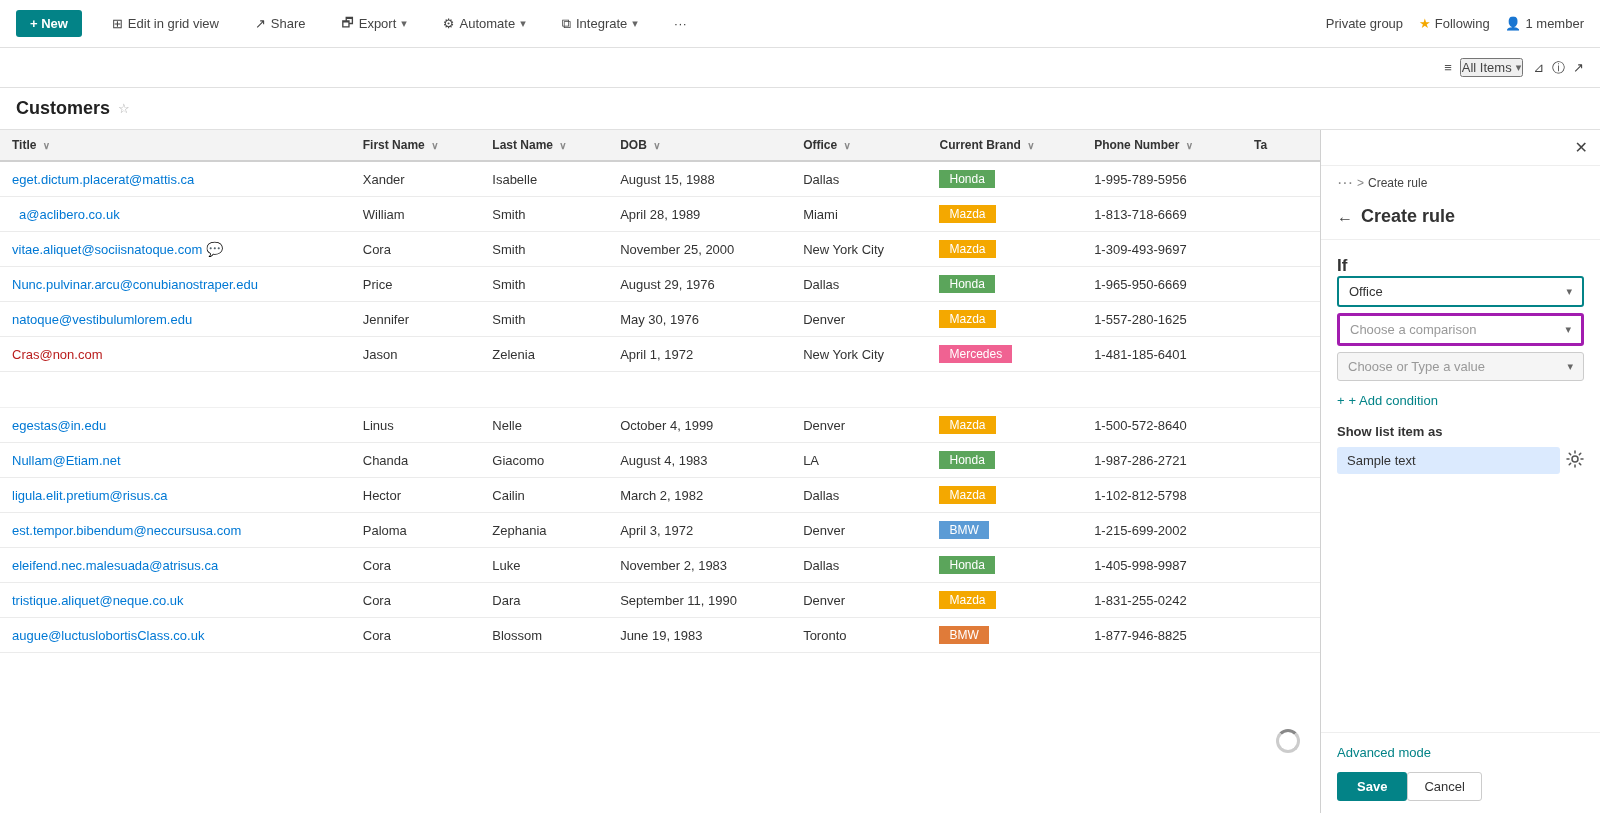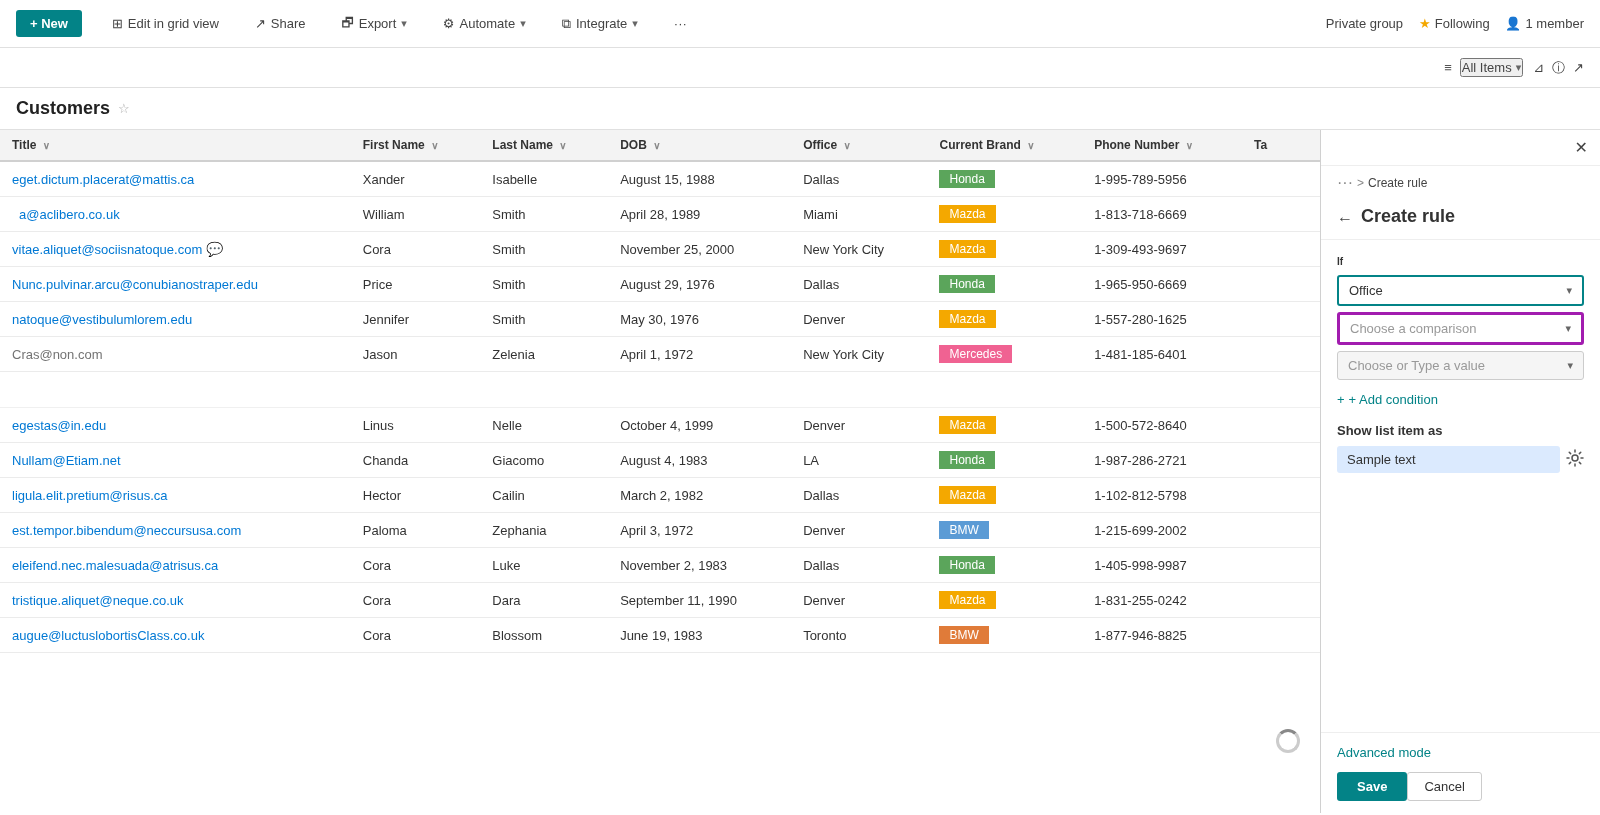--- a/index.html
+++ b/index.html
@@ -115,21 +115,21 @@
 
     .panel-title-bar {
       display: flex; align-items: center; gap: 8px;
       padding: 6px 16px 12px; border-bottom: 1px solid #eee;
     }
     .back-btn { background: none; border: none; cursor: pointer; color: #444; font-size: 16px; }
     .panel-title { font-size: 18px; font-weight: 600; color: #333; }
 
     .panel-body { padding: 16px; flex: 1; overflow-y: auto; }
 
-    .if-label { font-size: 10px; font-weight: 600; color: #333; margin-bottom: 8px; }
+    .if-label { font-size: 17px; font-weight: 600; color: #333; }
 
     .field-dropdown {
       width: 100%; padding: 6px 10px; border: 2px solid #038387;
       border-radius: 3px; font-size: 13px; color: #333;
       display: flex; align-items: center; justify-content: space-between;
       background: #fff; cursor: pointer; margin-bottom: 6px;
     }
     .field-dropdown.highlighted { border-color: #038387; }
 
     .comparison-dropdown {
@@ -326,21 +326,21 @@
             <td style="color: rgb(0, 120, 212);">natoque@vestibulumlorem.edu</td>
             <td>Jennifer</td>
             <td>Smith</td>
             <td>May 30, 1976</td>
             <td>Denver</td>
             <td><span class="brand-badge badge-mazda">Mazda</span></td>
             <td>1-557-280-1625</td>
             <td></td>
           </tr>
           <tr>
-            <td style="color: #737373;">Cras@non.com</td>
+            <td style="color: #b91c1c;">Cras@non.com</td>
             <td>Jason</td>
             <td>Zelenia</td>
             <td>April 1, 1972</td>
             <td>New York City</td>
             <td><span class="brand-badge badge-mercedes">Mercedes</span></td>
             <td>1-481-185-6401</td>
             <td></td>
           </tr>
           <tr class="empty-row">
             <td></td>

